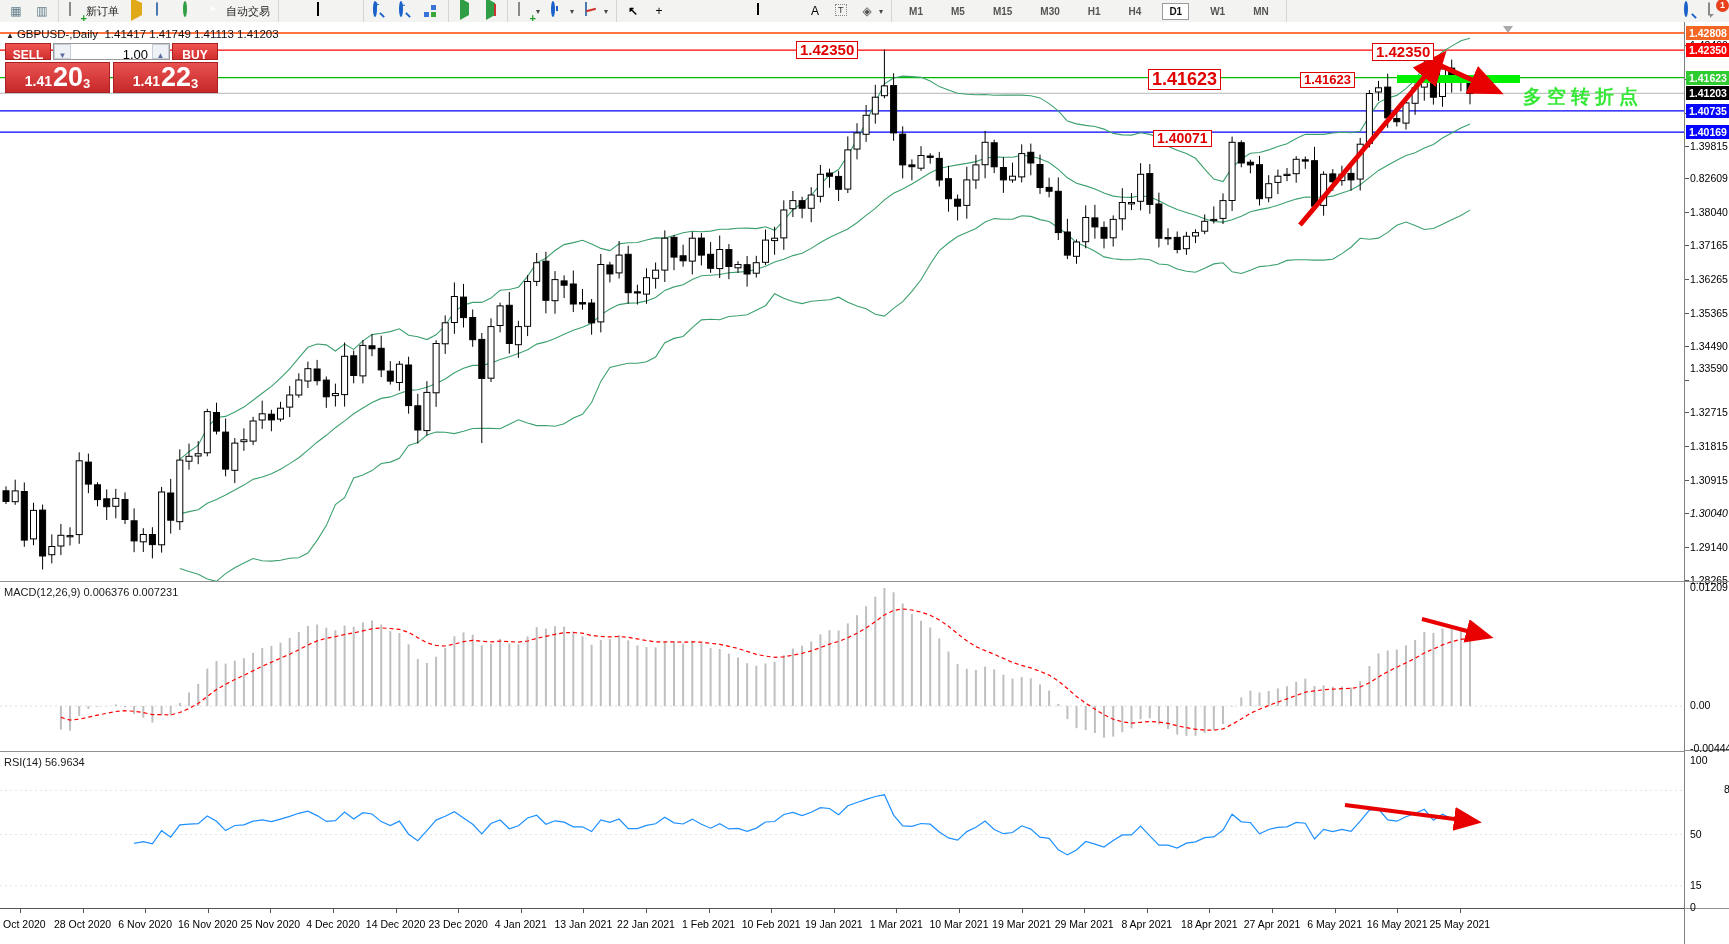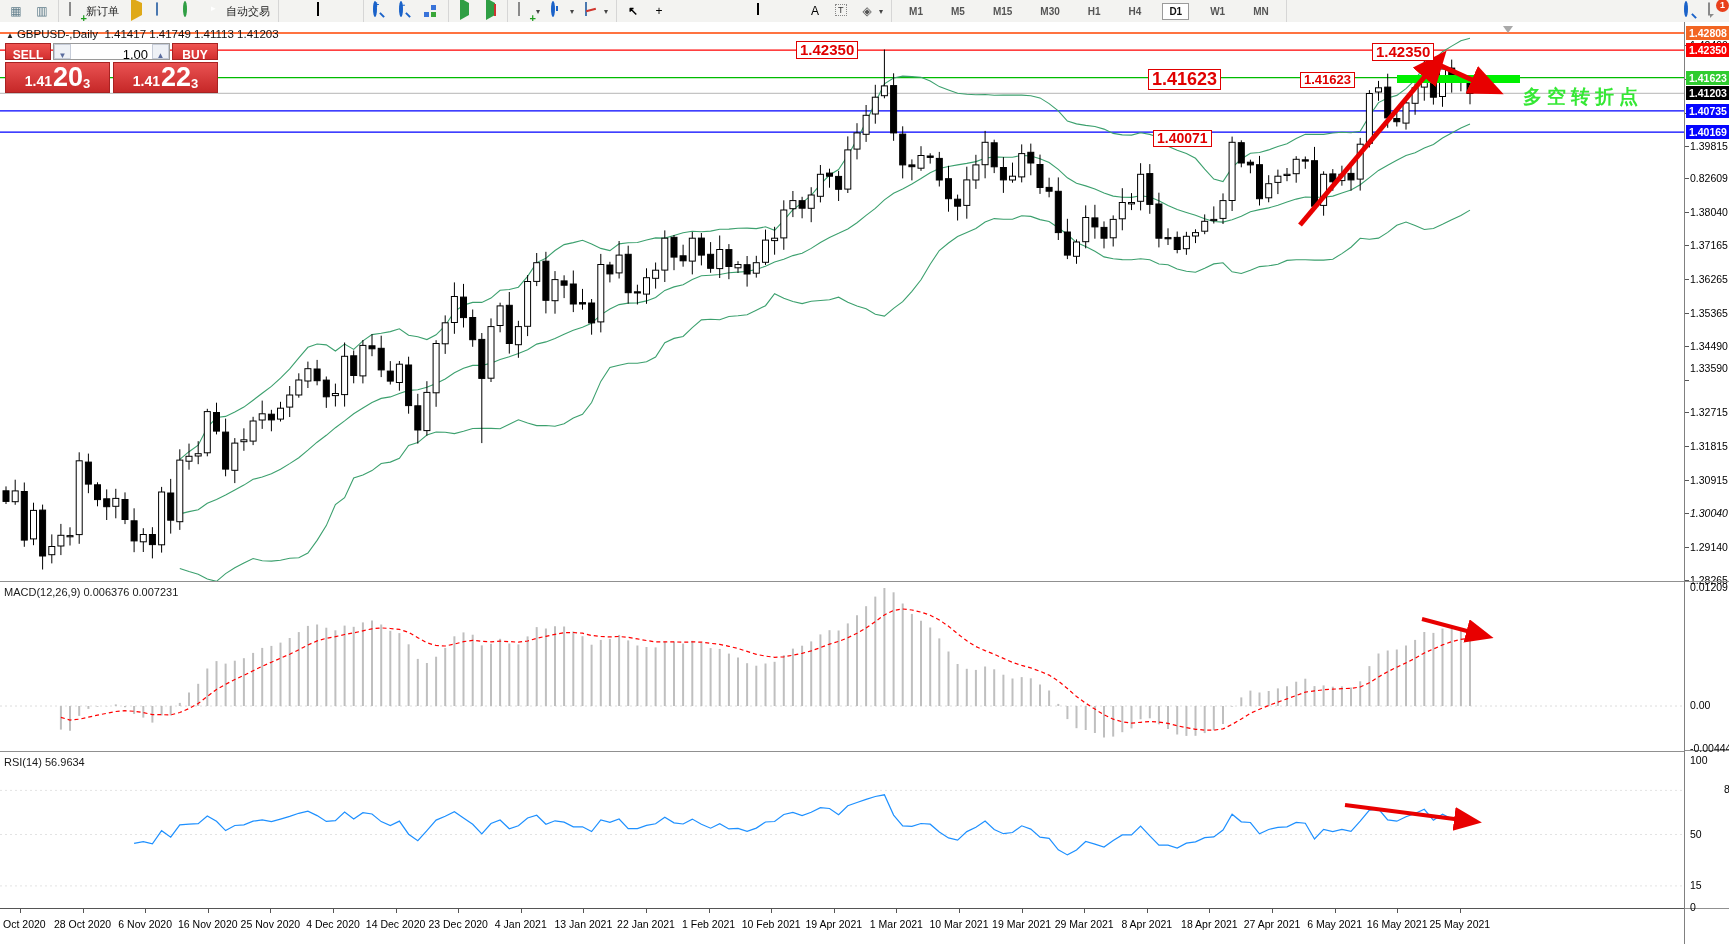--- a/index.html
+++ b/index.html
@@ -808,21 +808,21 @@
       <div class="dlabel" style="left: 520.8px;">4 Jan 2021</div>
       <div class="dtick" style="left: 583.4px;"></div>
       <div class="dlabel" style="left: 583.4px;">13 Jan 2021</div>
       <div class="dtick" style="left: 646px;"></div>
       <div class="dlabel" style="left: 646px;">22 Jan 2021</div>
       <div class="dtick" style="left: 708.6px;"></div>
       <div class="dlabel" style="left: 708.6px;">1 Feb 2021</div>
       <div class="dtick" style="left: 771.2px;"></div>
       <div class="dlabel" style="left: 771.2px;">10 Feb 2021</div>
       <div class="dtick" style="left: 833.8px;"></div>
-      <div class="dlabel" style="left: 833.8px;">19 Apr 2021</div>
+      <div class="dlabel" style="left: 833.8px;">19 Jan 2021</div>
       <div class="dtick" style="left: 896.4px;"></div>
       <div class="dlabel" style="left: 896.4px;">1 Mar 2021</div>
       <div class="dtick" style="left: 959px;"></div>
       <div class="dlabel" style="left: 959px;">10 Mar 2021</div>
       <div class="dtick" style="left: 1021.6px;"></div>
       <div class="dlabel" style="left: 1021.6px;">19 Mar 2021</div>
       <div class="dtick" style="left: 1084.2px;"></div>
       <div class="dlabel" style="left: 1084.2px;">29 Mar 2021</div>
       <div class="dtick" style="left: 1146.8px;"></div>
       <div class="dlabel" style="left: 1146.8px;">8 Apr 2021</div>

